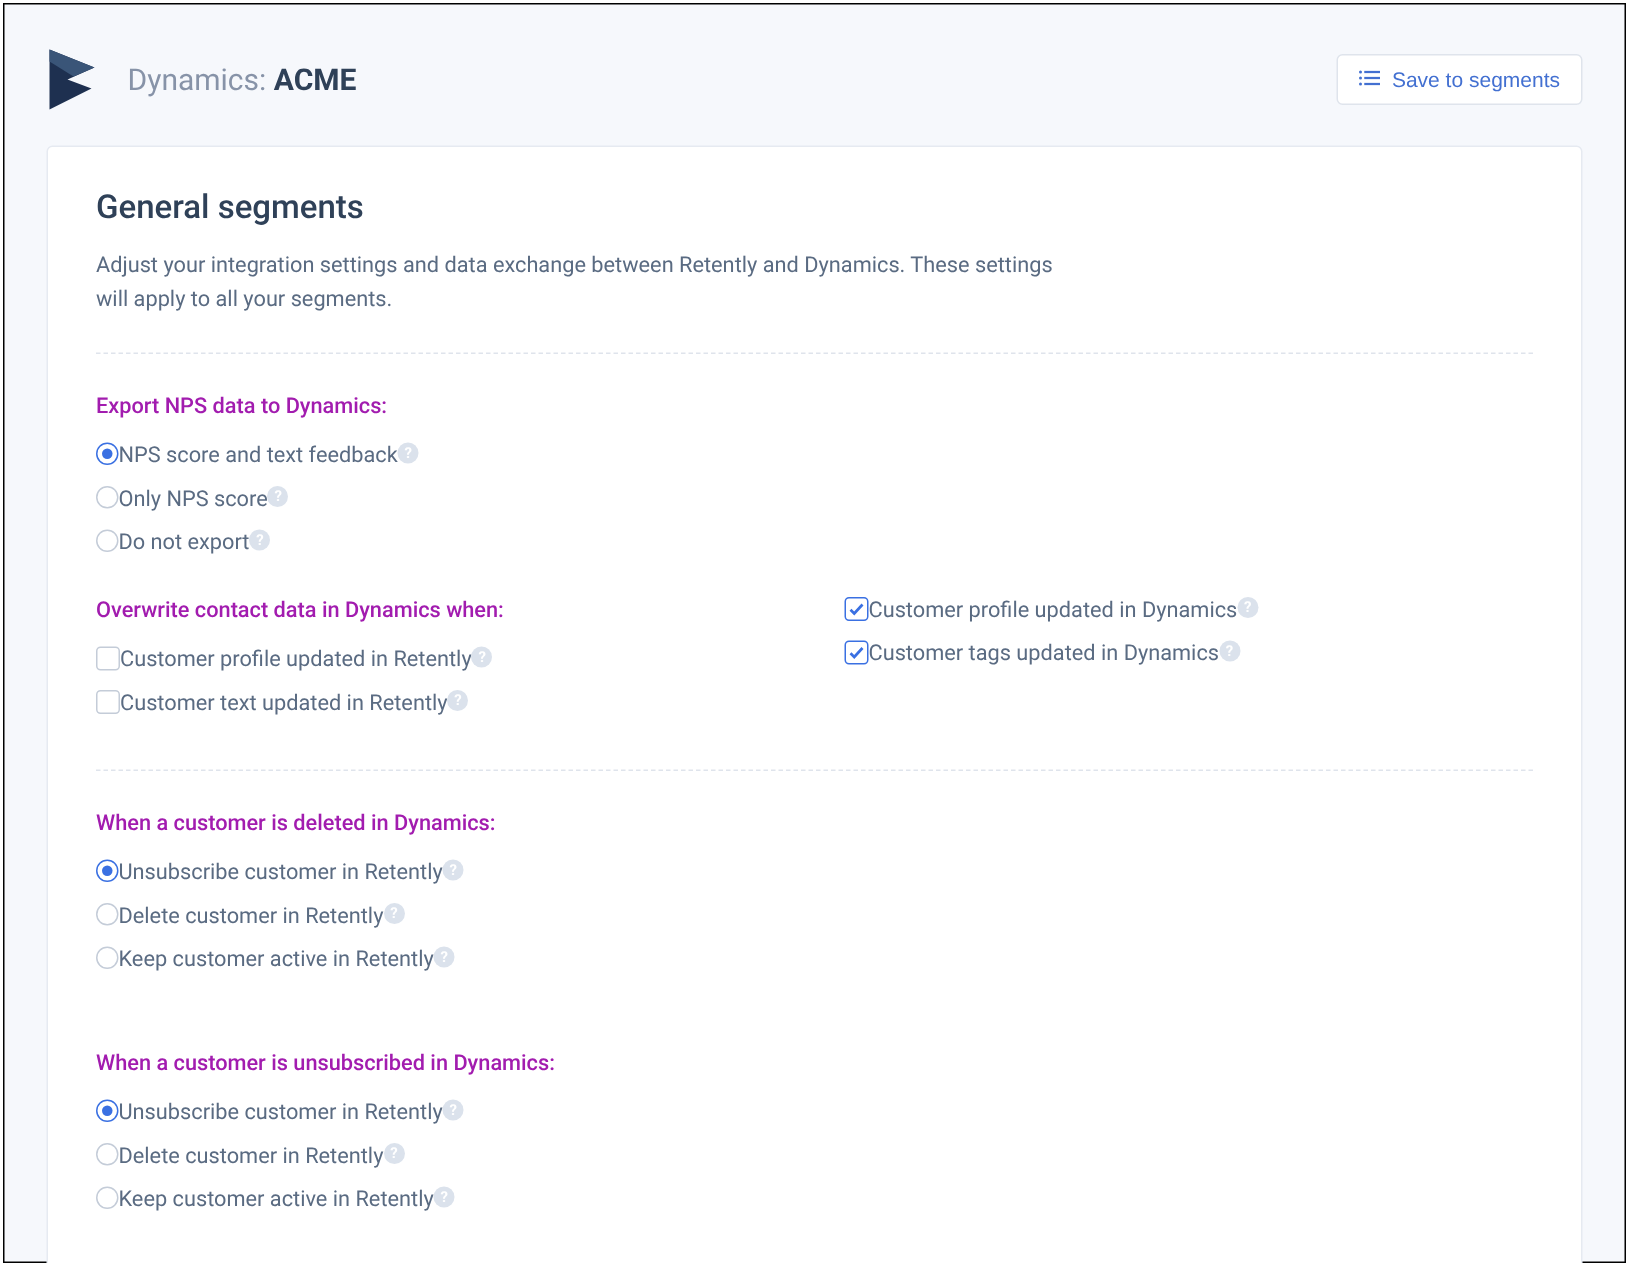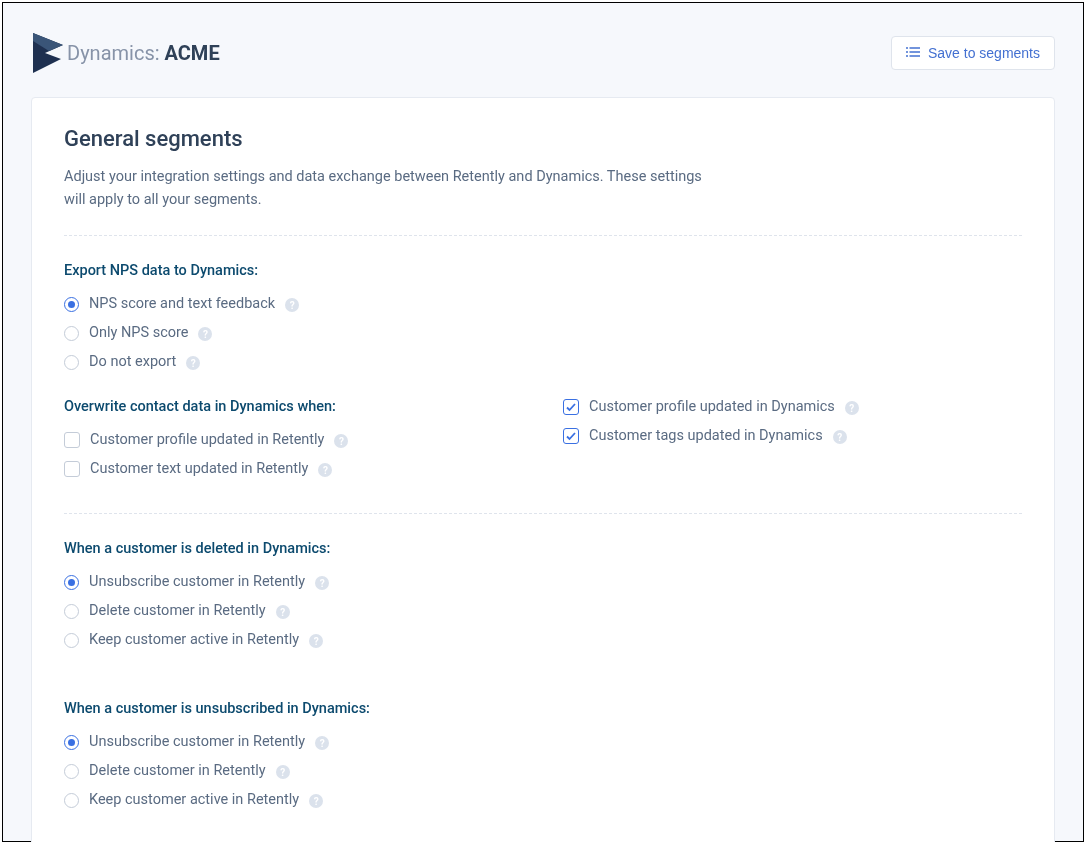--- a/index.html
+++ b/index.html
@@ -17,20 +17,21 @@
   }
   .topbar {
     display: flex;
     align-items: center;
     justify-content: space-between;
     margin-bottom: 22px;
   }
   .top-left {
     display: flex;
     align-items: center;
+    gap: 18px;
   }
   .logo svg { display: block; }
   .breadcrumb {
     font-size: 20px;
     color: #8793a8;
     font-weight: 400;
   }
   .breadcrumb .strong {
     color: #2f4158;
     font-weight: 700;
@@ -65,28 +66,27 @@
     line-height: 1.6;
     max-width: 640px;
   }
   .divider {
     border: none;
     border-top: 1px dashed #dfe4ec;
     margin: 24px 0 26px 0;
   }
   .section-label {
     font-size: 14.5px;
-    color: #0c4a6e;
+    color: #a21caf;
     font-weight: 500;
     margin-bottom: 16px;
   }
   .option-row {
     display: flex;
-    align-items: flex-end;
-    gap: 10px;
+    align-items: flex-start;
     margin-bottom: 12px;
     font-size: 14.5px;
     color: #5a6b82;
   }
   .radio {
     width: 15px;
     height: 15px;
     border-radius: 50%;
     border: 1.5px solid #c4ccd8;
     display: inline-flex;

